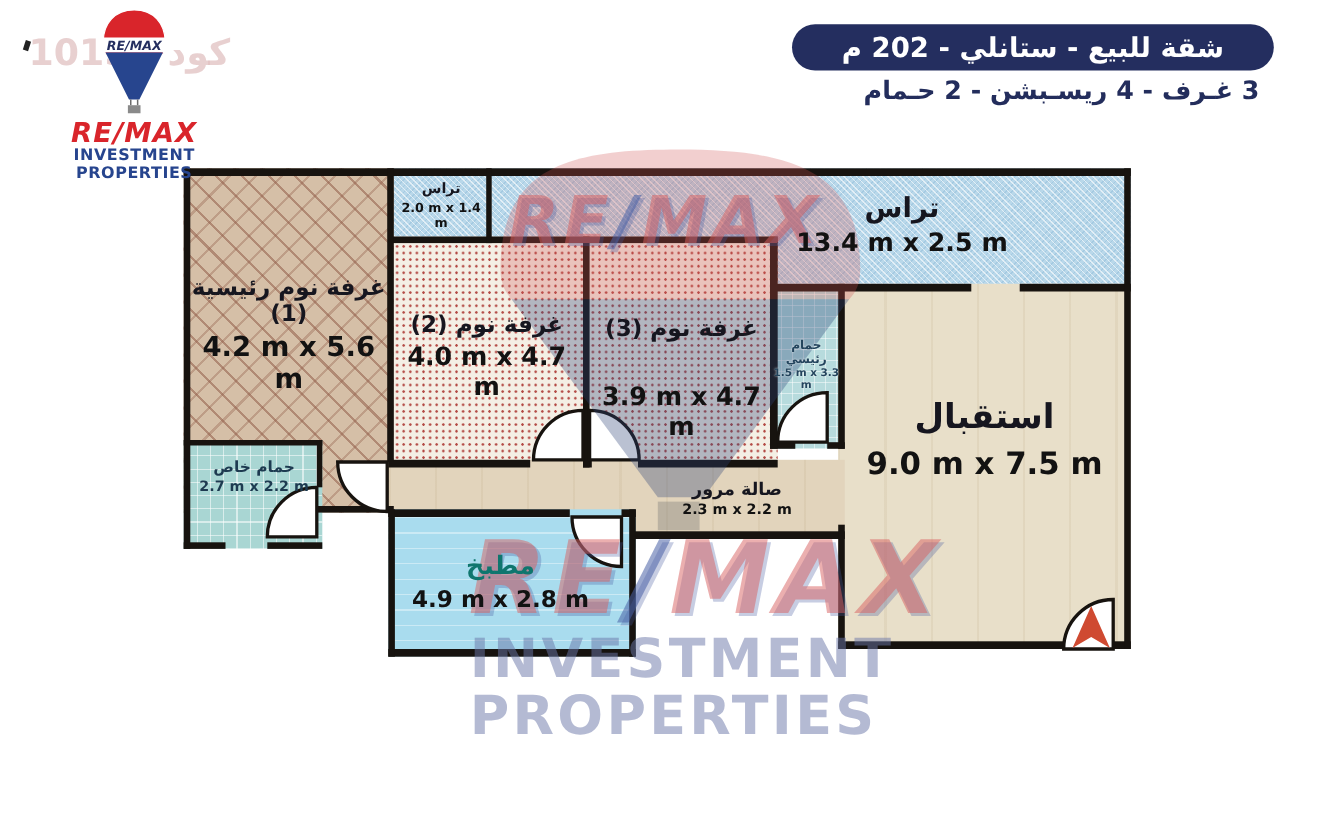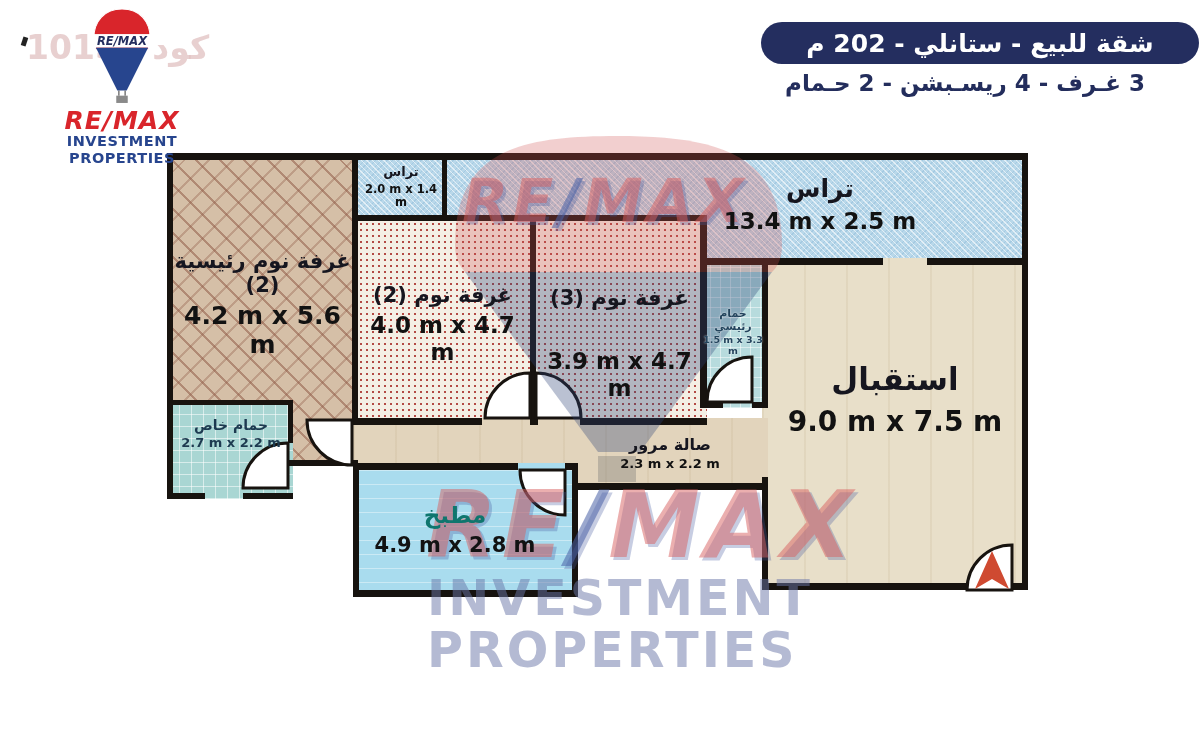--- a/index.html
+++ b/index.html
@@ -33,21 +33,21 @@
   .woodtan{background-color:#e8dfc9;
     background-image:repeating-linear-gradient(90deg, rgba(180,158,118,.14) 0 2px, transparent 2px 42px);}
   .corridortan{background-color:#e2d4bc;
     background-image:repeating-linear-gradient(90deg, rgba(180,158,118,.14) 0 2px, transparent 2px 42px);}
   
   .rlabel{position:absolute;z-index:6;display:flex;flex-direction:column;align-items:center;
     text-align:center;color:#16161f;font-weight:bold;line-height:1.15;}
   .rlabel .ar{direction:rtl;}
   .rlabel .dim{direction:ltr;color:#121212;}
   
-  .banner{position:absolute;left:761px;top:22px;width:438px;height:42px;border-radius:22px;
+  .banner{position:absolute;left:720px;top:22px;width:438px;height:42px;border-radius:22px;
     background:#242e5f;display:flex;align-items:center;justify-content:center;z-index:8;}
   .banner-title{color:#ffffff;font-weight:bold;font-size:25px;direction:rtl;white-space:nowrap;}
   .subtitle{position:absolute;left:745px;top:70px;width:440px;text-align:center;z-index:8;
     color:#232d5c;font-weight:bold;font-size:23px;direction:rtl;white-space:nowrap;}
   
   .logo{position:absolute;left:60px;top:8px;width:124px;z-index:9;text-align:center;}
   .logo-name{color:#d9252b;font-weight:bold;font-style:italic;font-size:25px;letter-spacing:1px;line-height:1.0;}
   .logo-l2,.logo-l3{color:#27458e;font-weight:bold;font-size:14.5px;letter-spacing:.5px;line-height:1.15;}
   
   .wm{position:absolute;z-index:5;pointer-events:none;white-space:nowrap;}
@@ -143,21 +143,21 @@
         <path d="M530,418 L530,373 A45,45 0 0 0 485,418 Z"></path>
         <path d="M536,418 L536,373 A45,45 0 0 1 581,418 Z"></path>
         <path d="M752,402 L752,357 A45,45 0 0 0 707,402 Z"></path>
         <path d="M565,470 L565,515 A45,45 0 0 1 520,470 Z"></path>
         <path d="M1012,590 L1012,545 A45,45 0 0 0 967,590 Z"></path>
       </g>
       <path d="M992,551 L1009,589 L992,579 L975,589 Z" fill="#cf4a31" stroke="none"></path>
     </svg>
 
     <div class="rlabel" style="left:170px;top:249px;width:185px;">
-      <span class="ar" style="font-size:21px;">غرفة نوم رئيسية (2)</span>
+      <span class="ar" style="font-size:21px;">غرفة نوم رئيسية (1)</span>
       <span class="dim" style="font-size:25px;margin-top:5px;">4.2 m x 5.6 m</span>
     </div>
     <div class="rlabel" style="left:358px;top:165px;width:86px;">
       <span class="ar" style="font-size:13px;">تراس</span>
       <span class="dim" style="font-size:11.5px;margin-top:3px;">2.0 m x 1.4 m</span>
     </div>
     <div class="rlabel" style="left:700px;top:175px;width:240px;">
       <span class="ar" style="font-size:25px;">تراس</span>
       <span class="dim" style="font-size:23px;margin-top:4px;">13.4 m x 2.5 m</span>
     </div>

